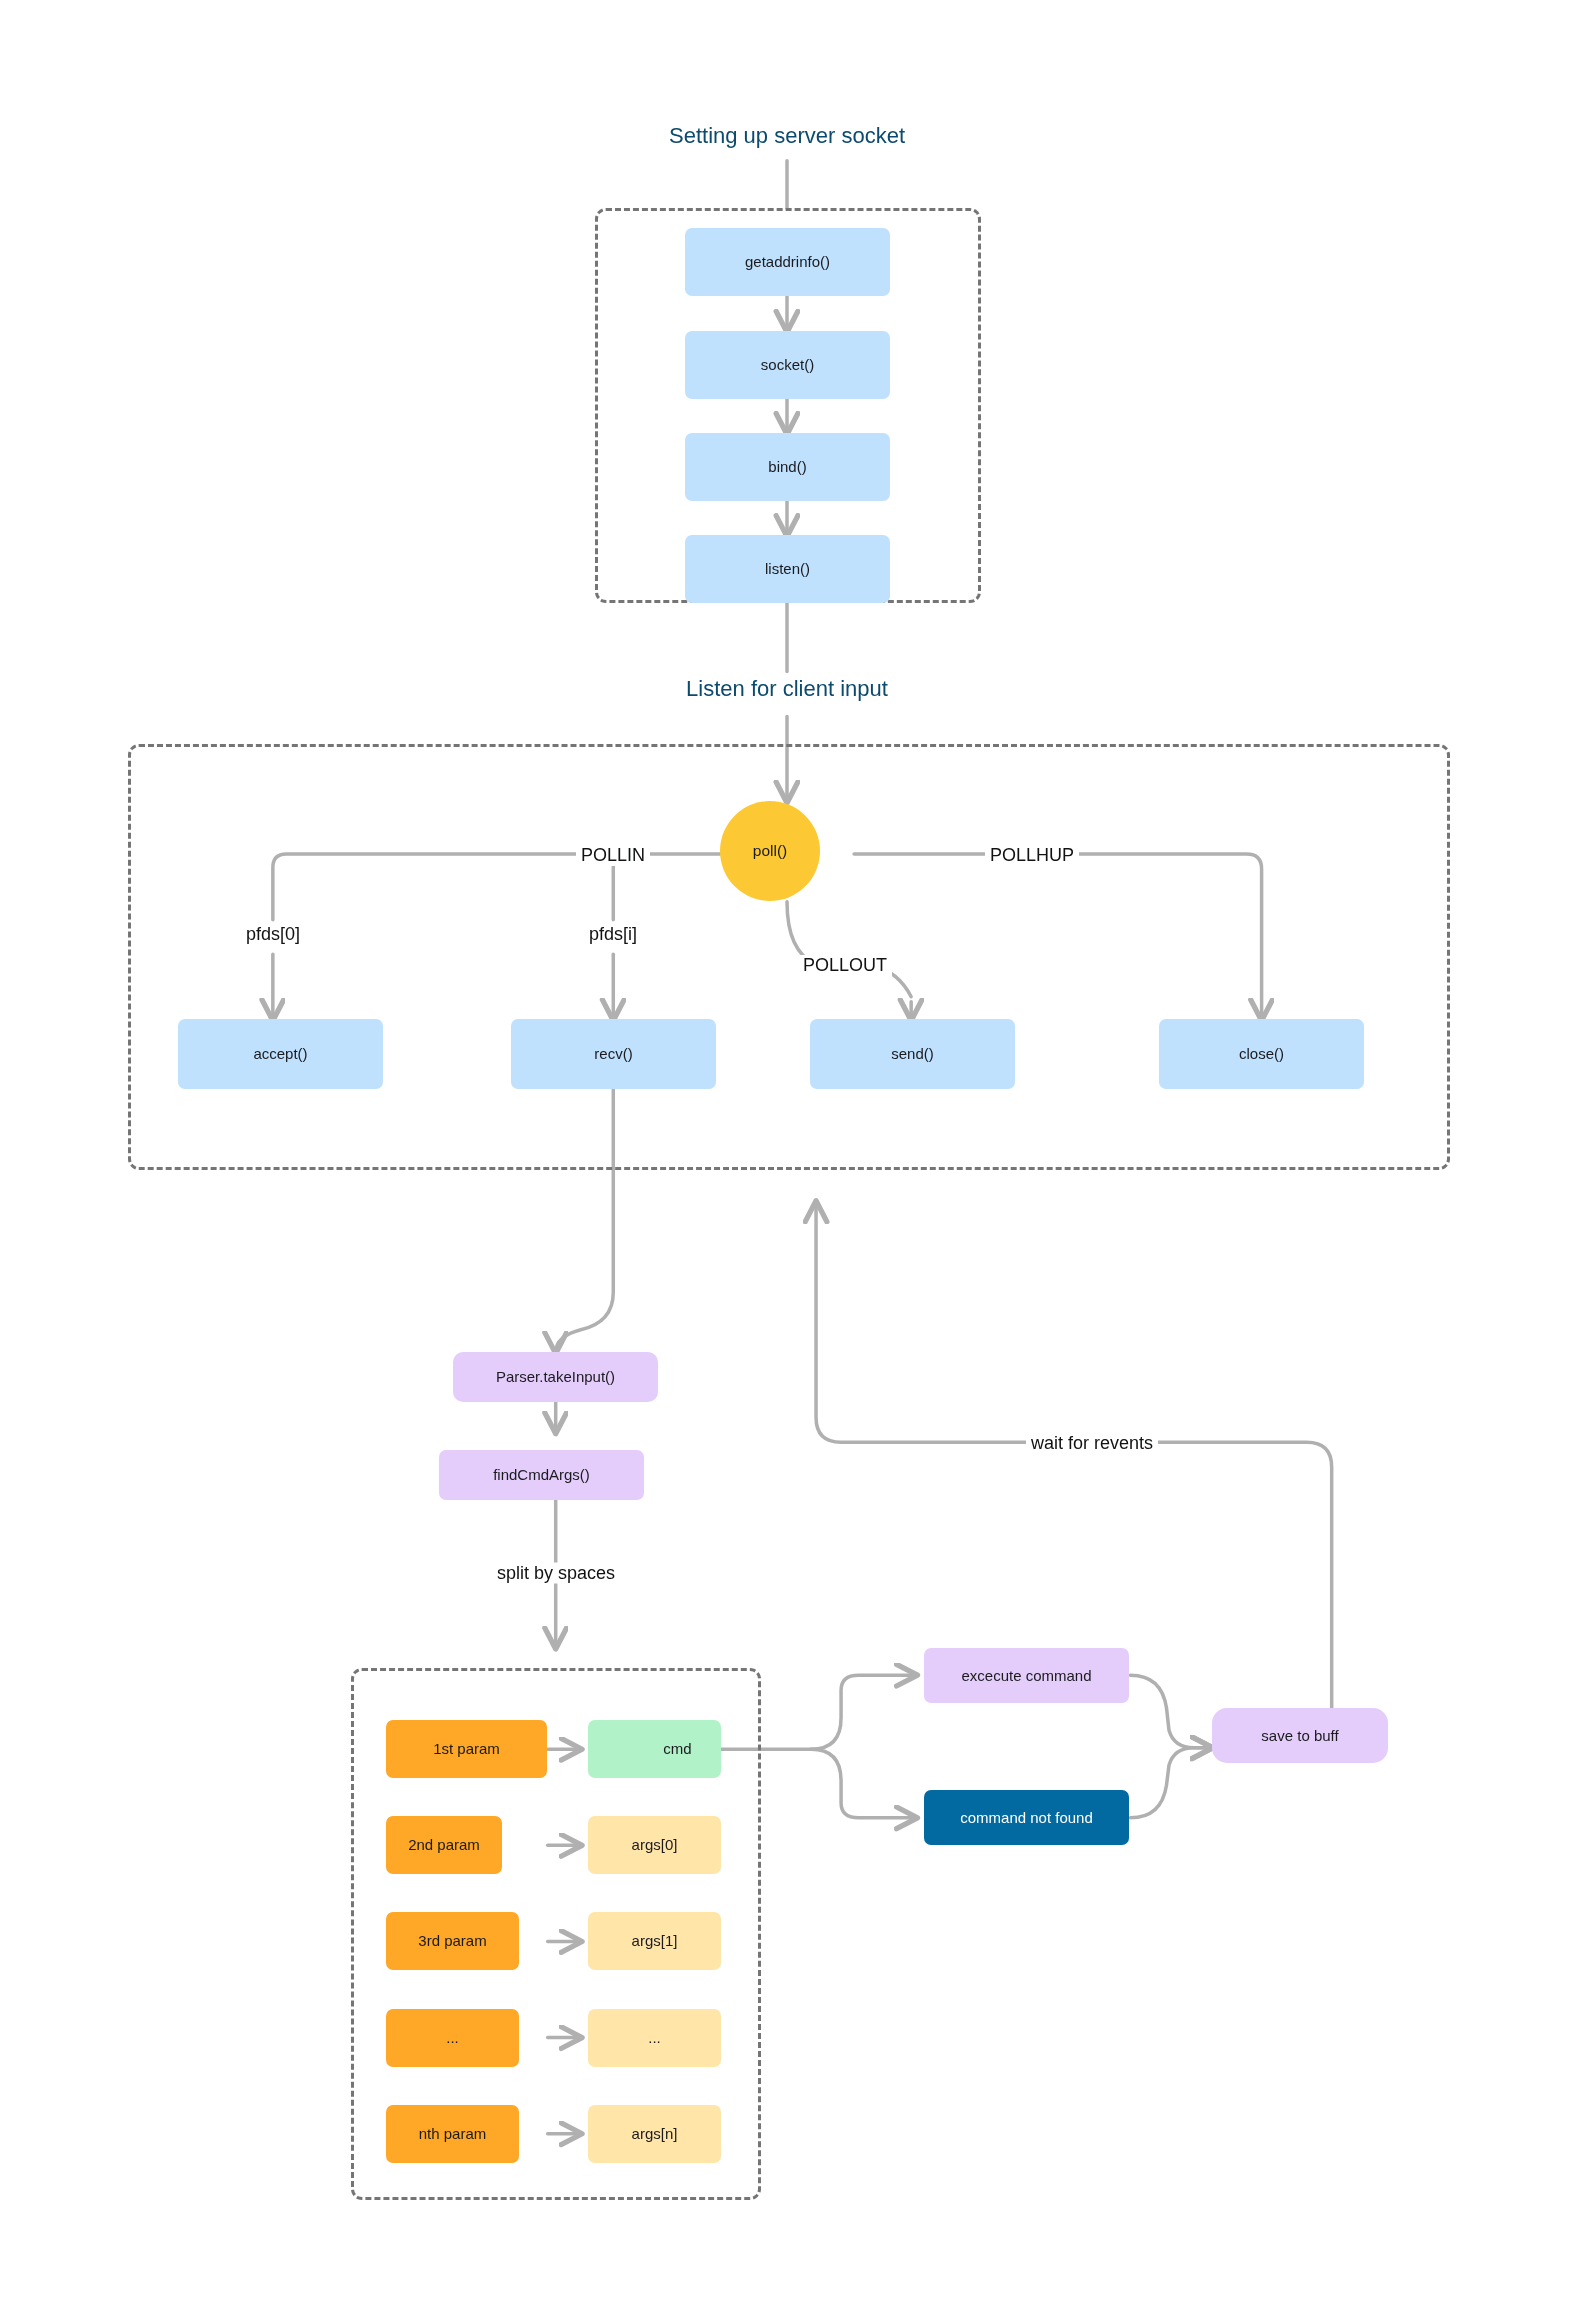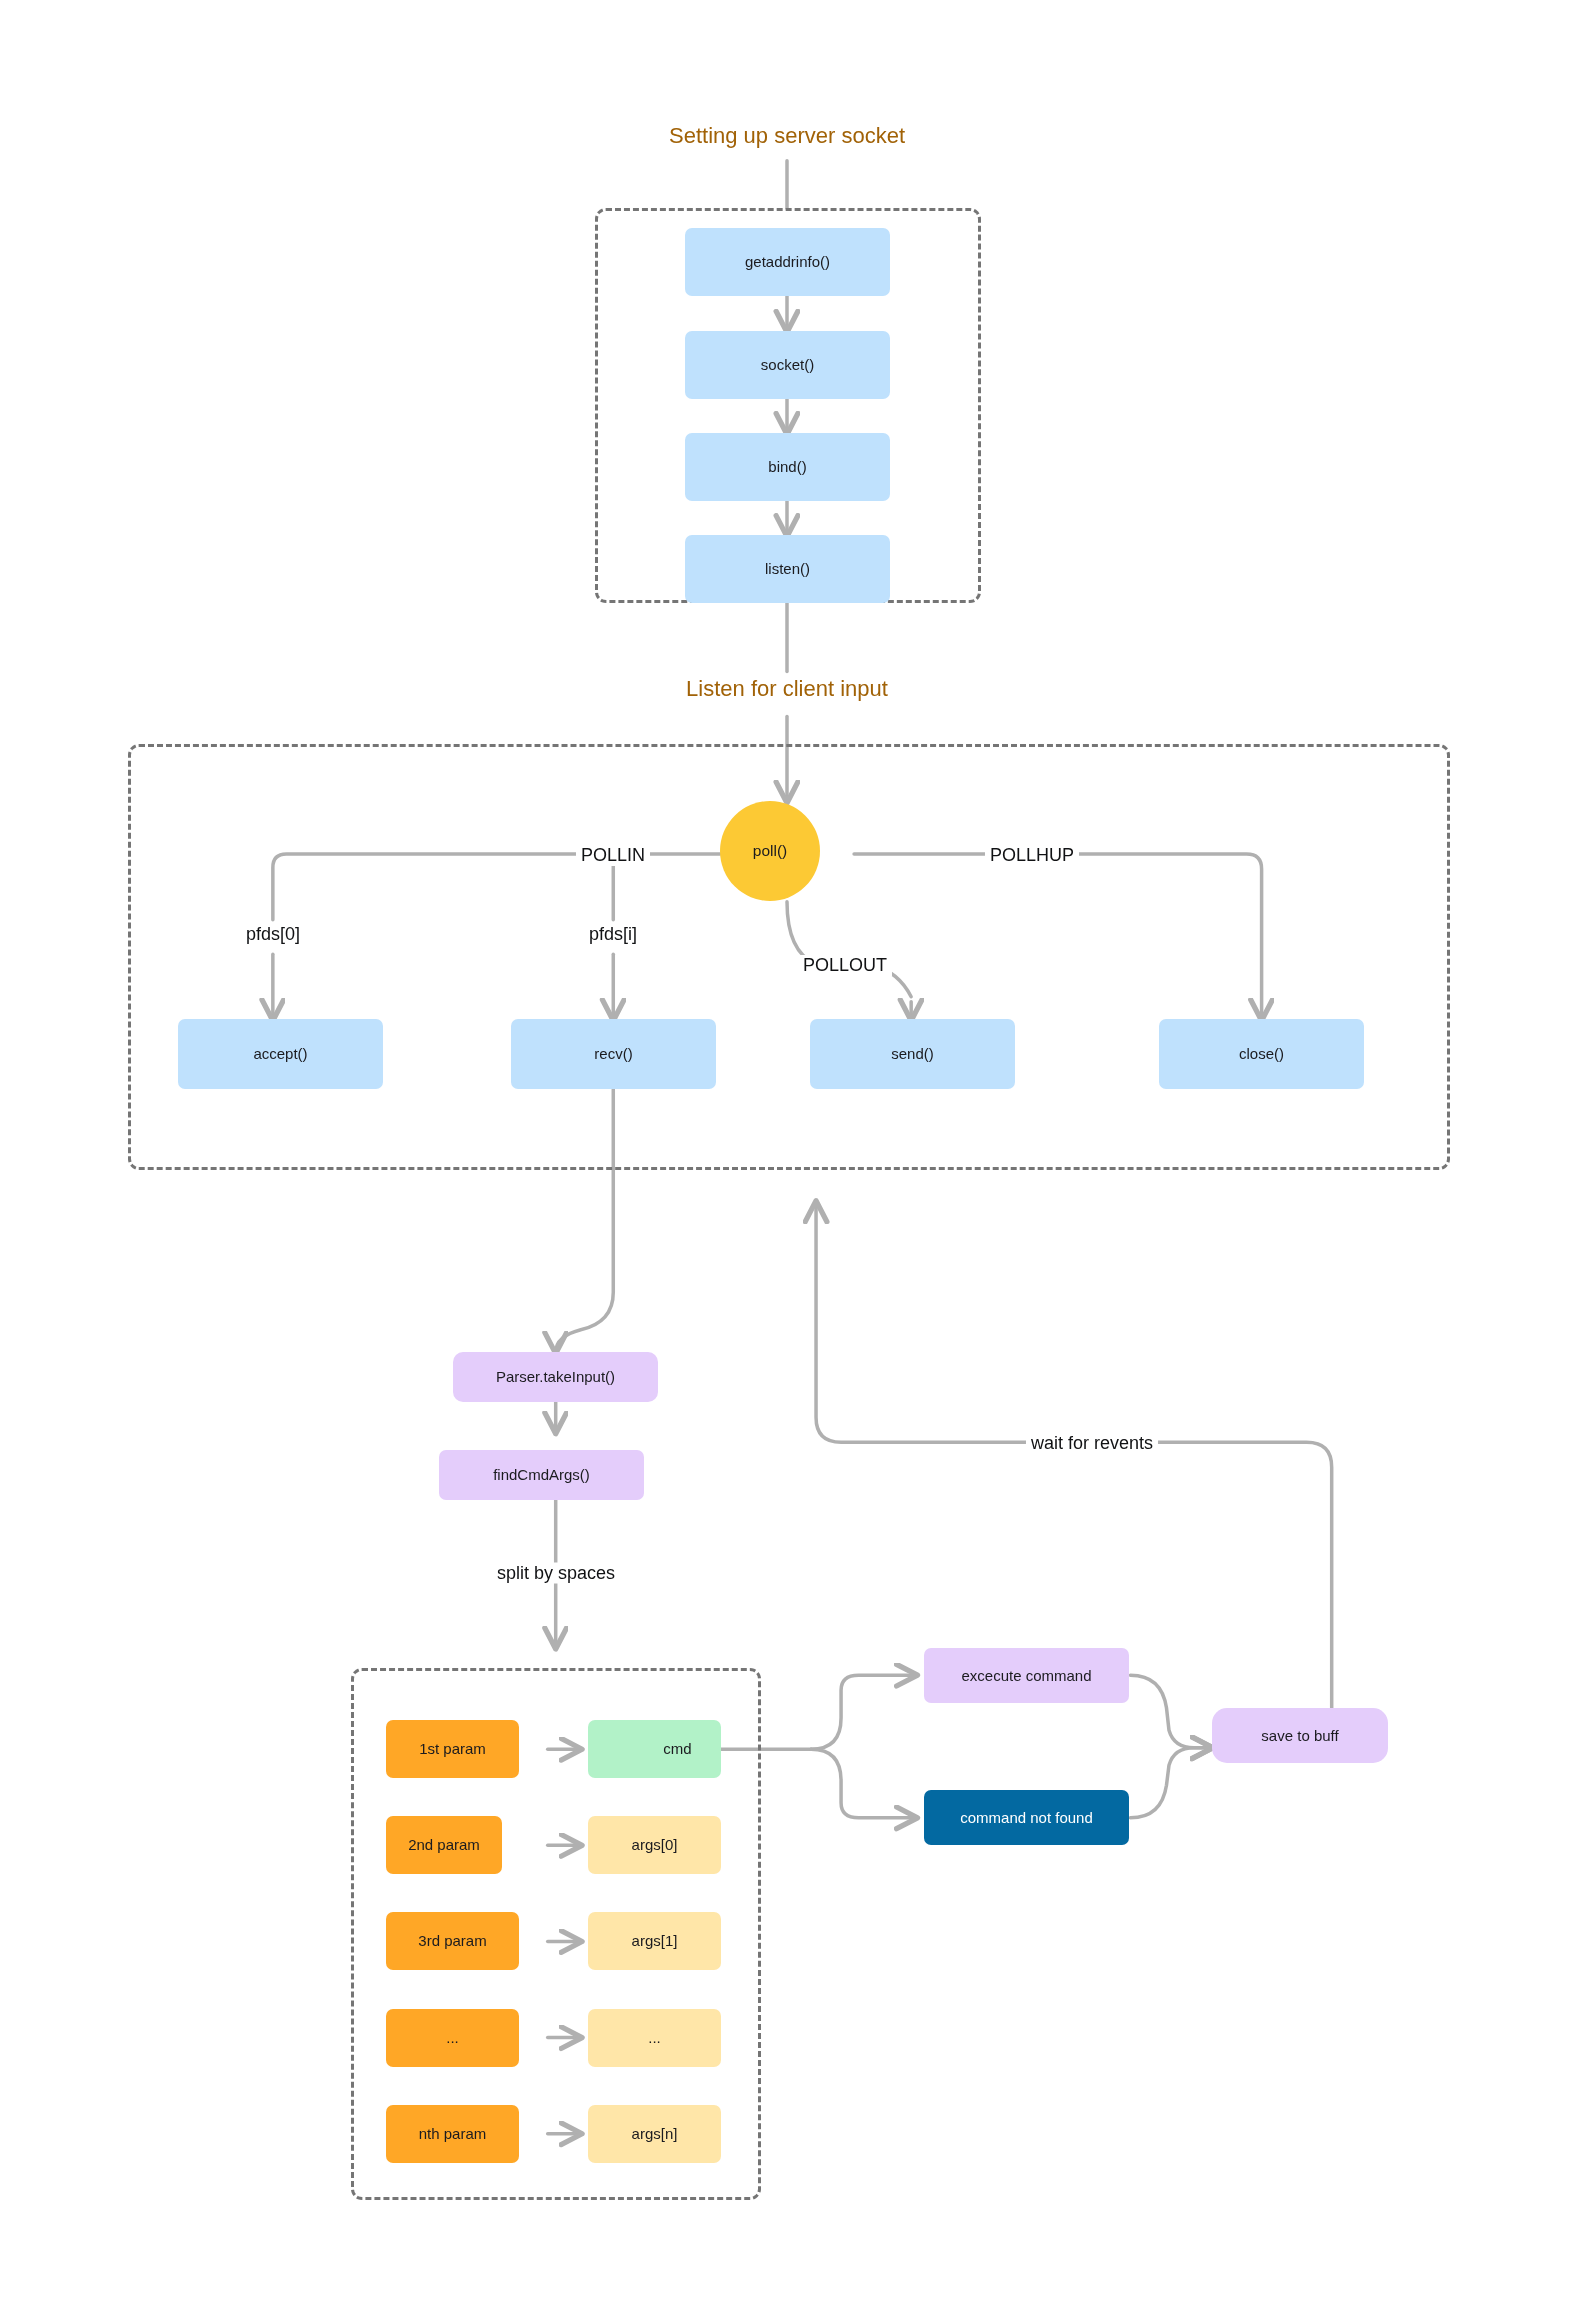--- a/index.html
+++ b/index.html
@@ -42,21 +42,21 @@
   .group-box {
     position: absolute;
     border: 3.5px dashed #757575;
     border-radius: 11px;
     box-sizing: border-box;
     background: transparent;
   }
   .caption {
     position: absolute;
     font-size: 22px;
-    color: #a16207;
+    color: #0c4a6e;
     white-space: nowrap;
     text-align: center;
   }
   .edge-label {
     position: absolute;
     font-size: 18px;
     color: #111214;
     white-space: nowrap;
     background: #ffffff;
     padding: 0 5px;
@@ -151,21 +151,21 @@
   <div class="node blue" style="left:810px; top:1019px; width:205px; height:70px;">send()</div>
   <div class="node blue" style="left:1159px; top:1019px; width:205px; height:70px;">close()</div>
 
   <div class="node purple" style="left:453px; top:1352px; width:205px; height:50px;border-radius:10px;">Parser.takeInput()</div>
   <div class="node purple" style="left:439px; top:1450px; width:205px; height:50px;">findCmdArgs()</div>
 
   <div class="edge-label" style="left:556px; top:1573px; transform:translate(-50%,-50%);">split by spaces</div>
 
   <div class="group-box" style="left:351px; top:1668px; width:410px; height:532px;"></div>
 
-  <div class="node orange" style="left:386px; top:1720px; width:133px; height:58px;">1st param</div>
+  <div class="node orange" style="left:386px; top:1720px; width:161px; height:58px;">1st param</div>
   <div class="node green" style="left:588px; top:1720px; width:133px; height:58px;">cmd</div>
 
   <div class="node orange" style="left:386px; top:1816px; width:116px; height:58px;">2nd param</div>
   <div class="node paleyellow" style="left:588px; top:1816px; width:133px; height:58px;">args[0]</div>
 
   <div class="node orange" style="left:386px; top:1912px; width:133px; height:58px;">3rd param</div>
   <div class="node paleyellow" style="left:588px; top:1912px; width:133px; height:58px;">args[1]</div>
 
   <div class="node orange" style="left:386px; top:2009px; width:133px; height:58px;">...</div>
   <div class="node paleyellow" style="left:588px; top:2009px; width:133px; height:58px;">...</div>

